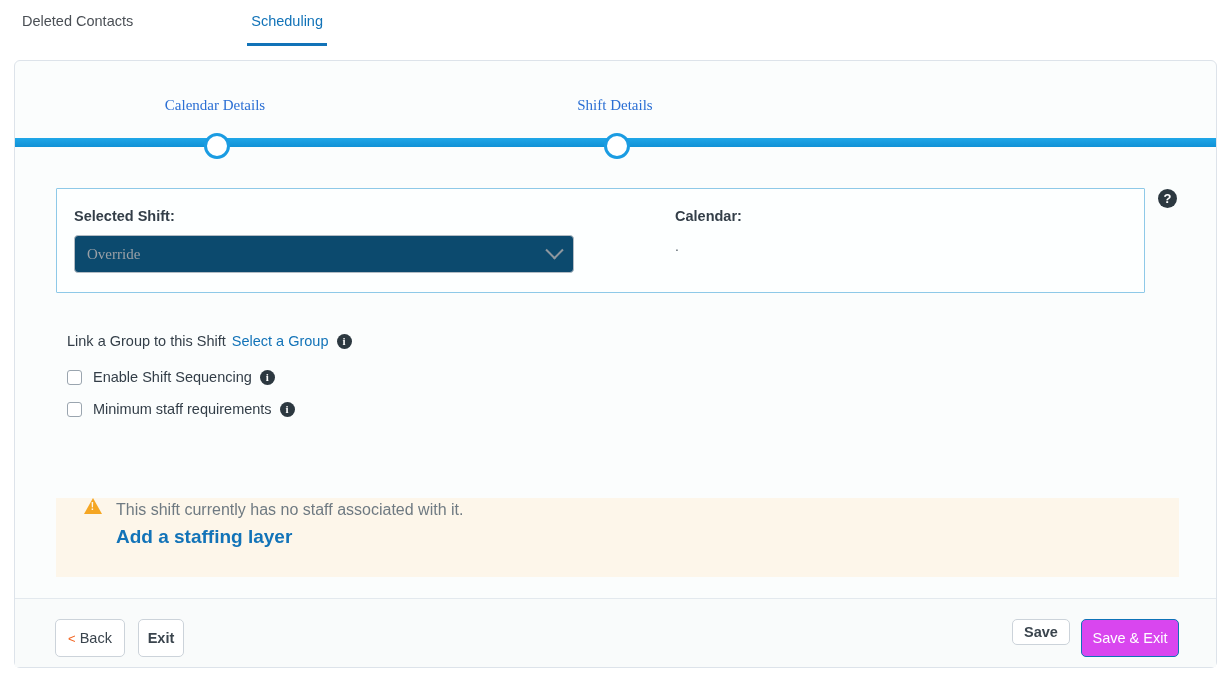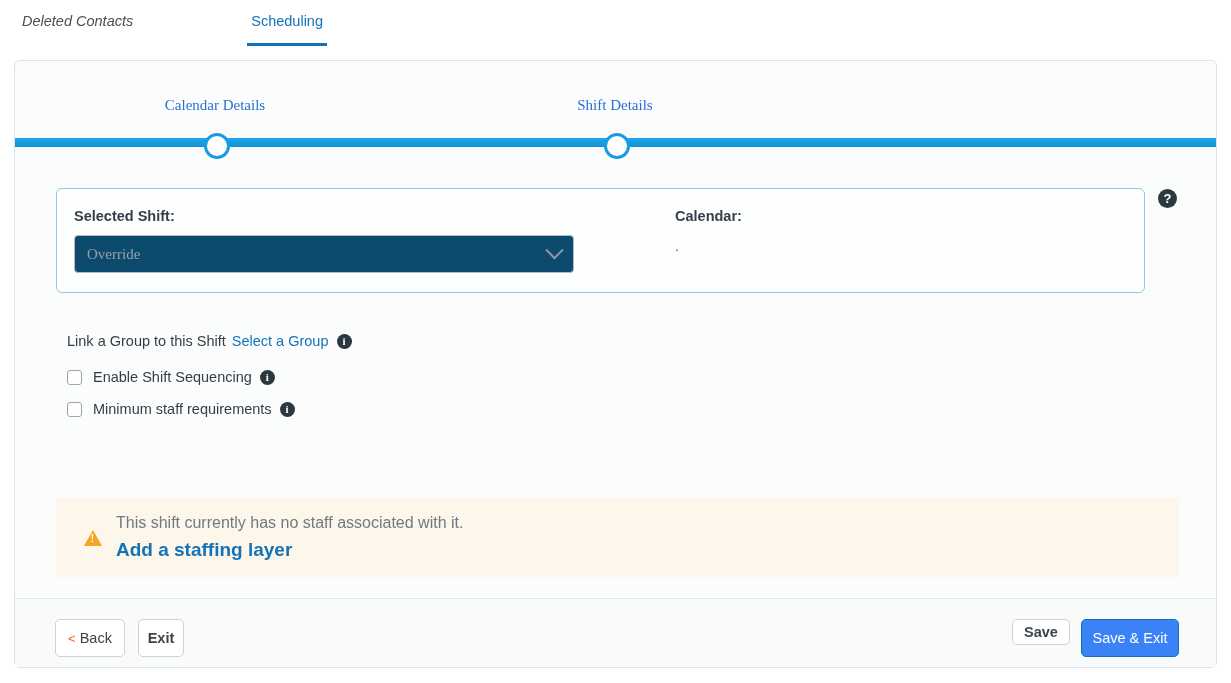--- a/index.html
+++ b/index.html
@@ -23,21 +23,21 @@
     height: 45px;
     display: flex;
     align-items: flex-start;
   }
   .tab {
     font-size: 14.5px;
     padding: 13px 4px 0 4px;
     cursor: pointer;
     white-space: nowrap;
   }
-  .tab-deleted { margin-left: 18px; color: #4a4f55; font-style: italic; }
+  .tab-deleted { margin-left: 18px; color: #4a4f55; }
   .tab-scheduling {
     margin-left: 110px;
     color: #1273b8;
     position: relative;
   }
   .tab-underline {
     position: absolute;
     left: 0; right: 0;
     bottom: -17px;
     height: 3px;
@@ -113,21 +113,21 @@
   .step-3 { left: 999px; }
 
   
   .shift-panel {
     position: absolute;
     left: 41px; top: 127px;
     width: 1089px;
     height: 105px;
     box-sizing: border-box;
     border: 1px solid #8ec9e8;
-    border-radius: 6px;
+    border-radius: 1px;
     background: #fdffff;
   }
   .panel-col-left { position: absolute; left: 17px; top: 19px; width: 520px; }
   .panel-col-right { position: absolute; left: 618px; top: 19px; width: 400px; }
   .field-label {
     font-size: 14.5px;
     font-weight: bold;
     color: #333e48;
     display: block;
     margin-bottom: 11px;
@@ -237,21 +237,20 @@
   .layer-link { color: #1273b8; cursor: pointer; }
 
   
   .alert {
     position: absolute;
     left: 41px; top: 437px;
     width: 1123px;
     height: 79px;
     background: #fdf6ea;
     display: flex;
-    align-items: center;
     padding-left: 28px;
     box-sizing: border-box;
   }
   .warn-tri {
     width: 0; height: 0;
     border-left: 9px solid transparent;
     border-right: 9px solid transparent;
     border-bottom: 16px solid #f5a623;
     position: relative;
     flex: none;
@@ -301,21 +300,21 @@
     align-items: center;
     justify-content: center;
     cursor: pointer;
   }
   .btn-secondary {
     background: #ffffff;
     border: 1px solid #ccd3da;
     color: #3a444d;
   }
   .btn-primary {
-    background: #3b82f6;
+    background: #d946ef;
     border: 1px solid #0e73b8;
     color: #ffffff;
   }
   .btn-back { left: 40px; top: 20px; width: 70px; height: 38px; }
   .btn-exit { left: 123px; top: 20px; width: 46px; height: 38px; font-weight: bold; }
   .btn-save { left: 997px; top: 20px; width: 58px; height: 26px; font-weight: bold; }
   .btn-saveexit { left: 1066px; top: 20px; width: 98px; height: 38px; }
   .back-chev { color: #f26522; margin-right: 4px; font-size: 13px; }
 </style>
 </head>

